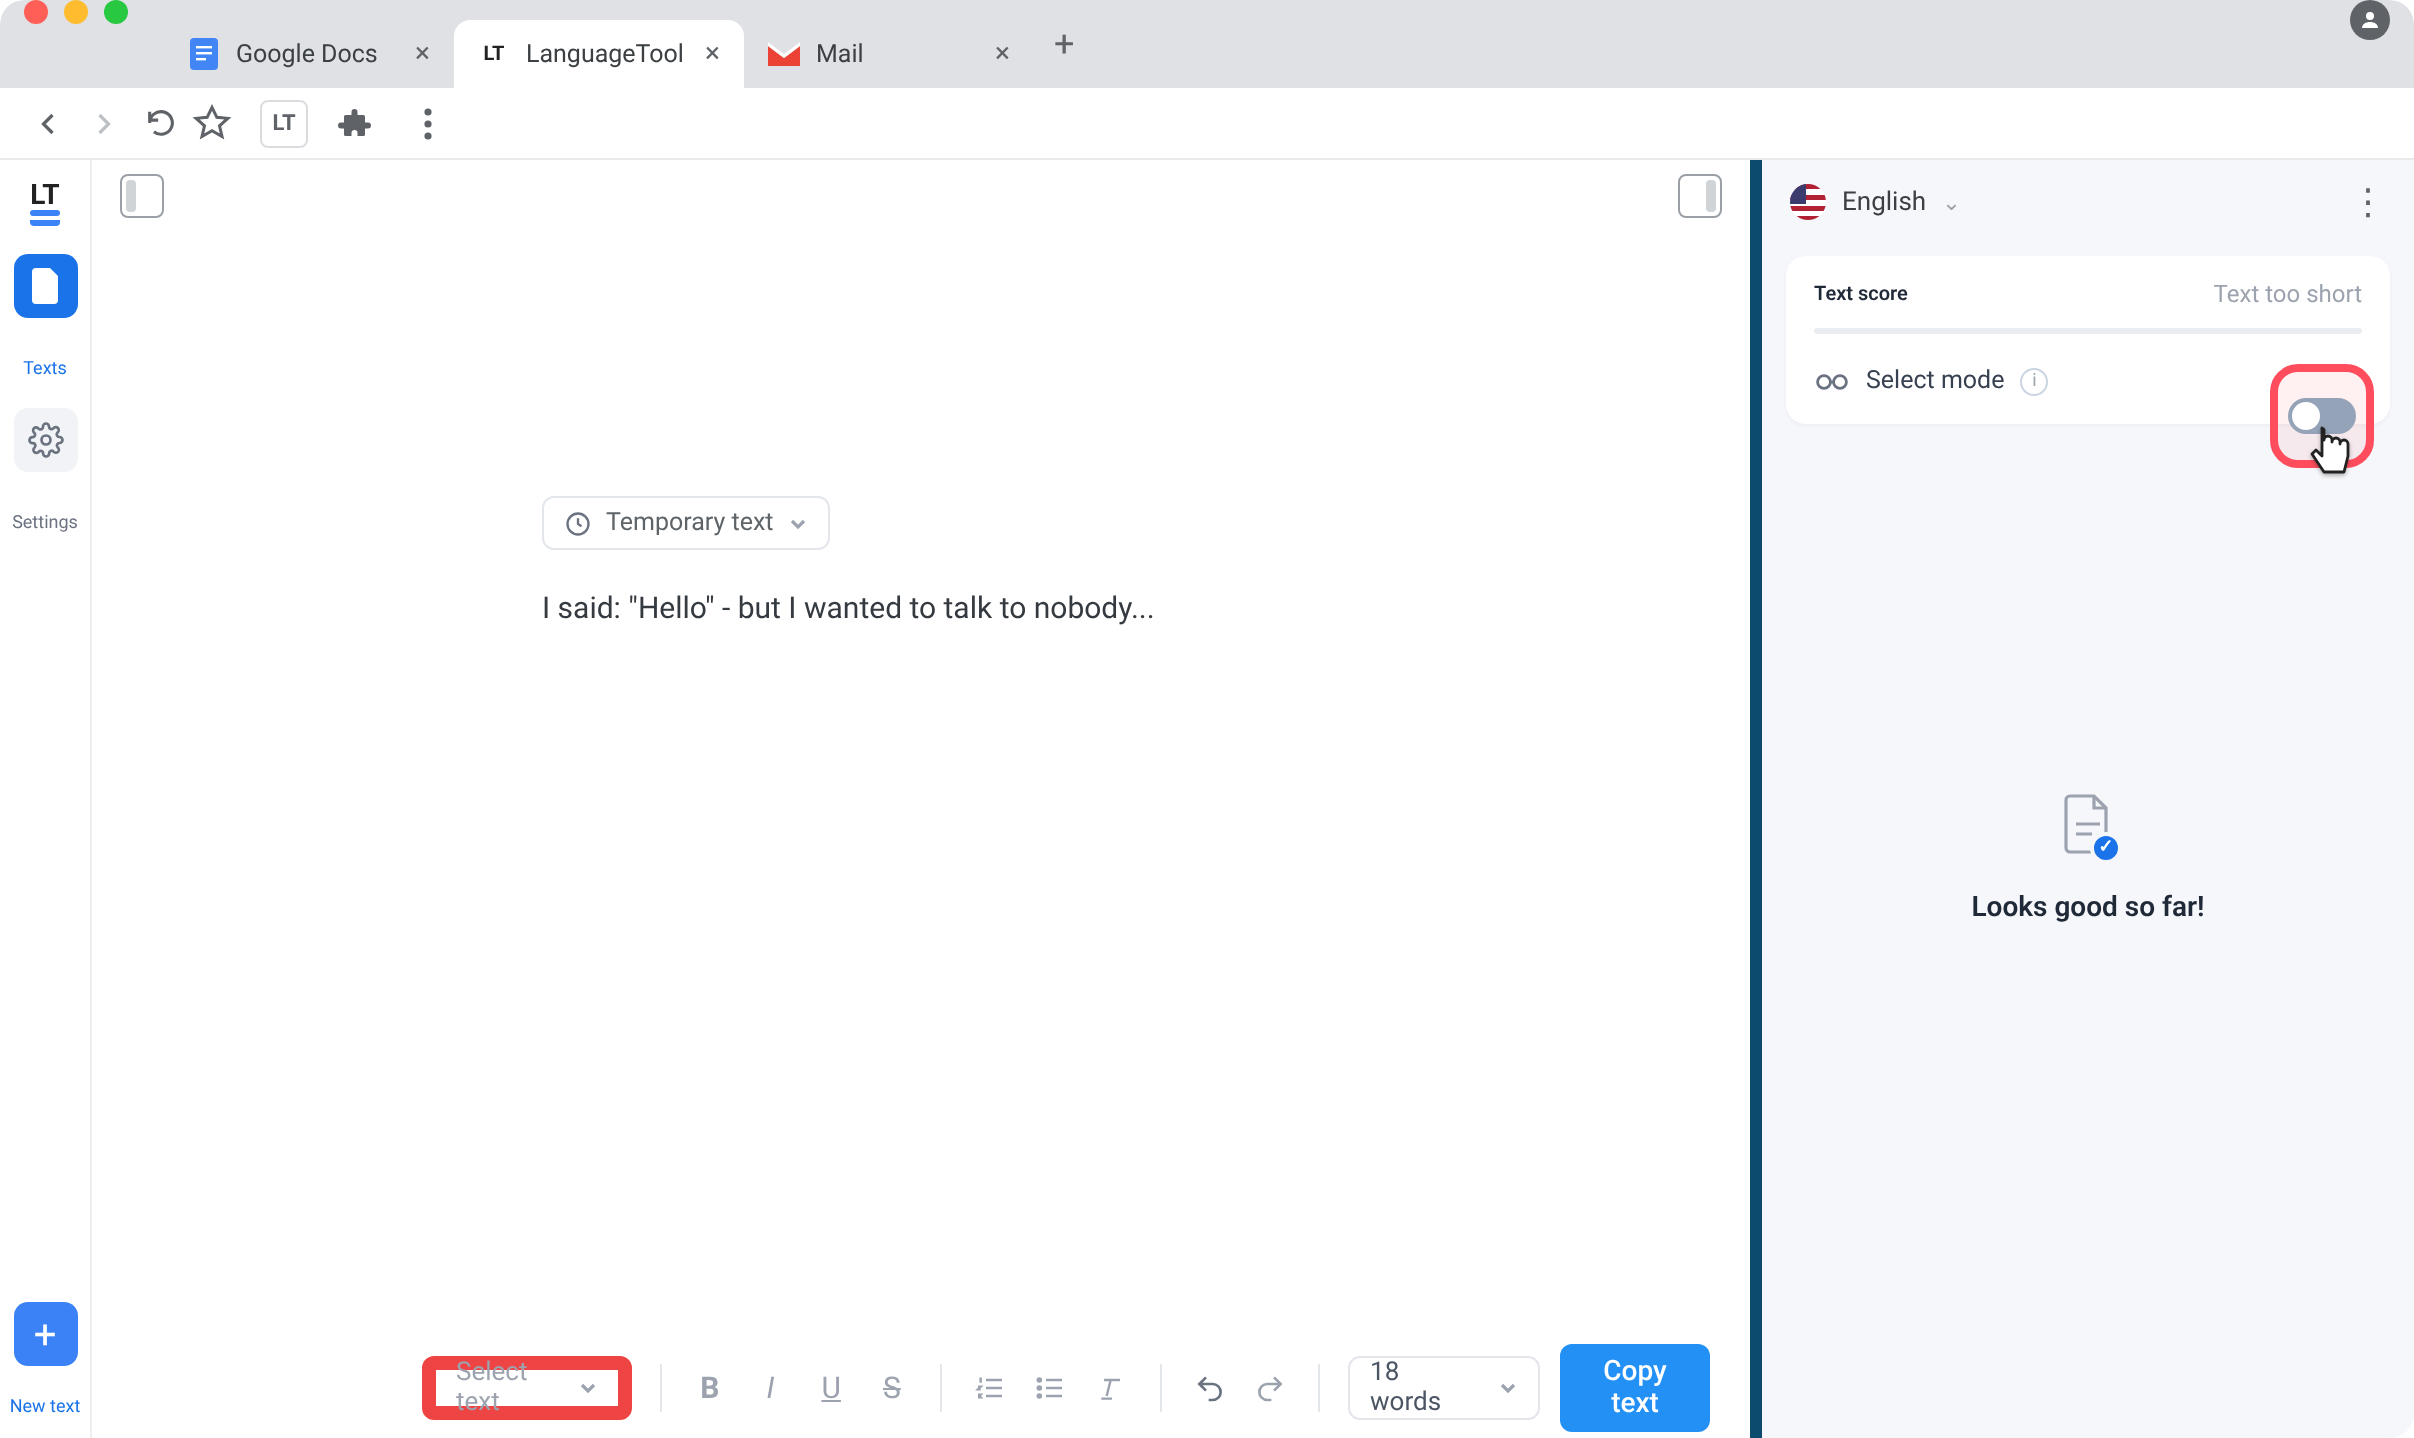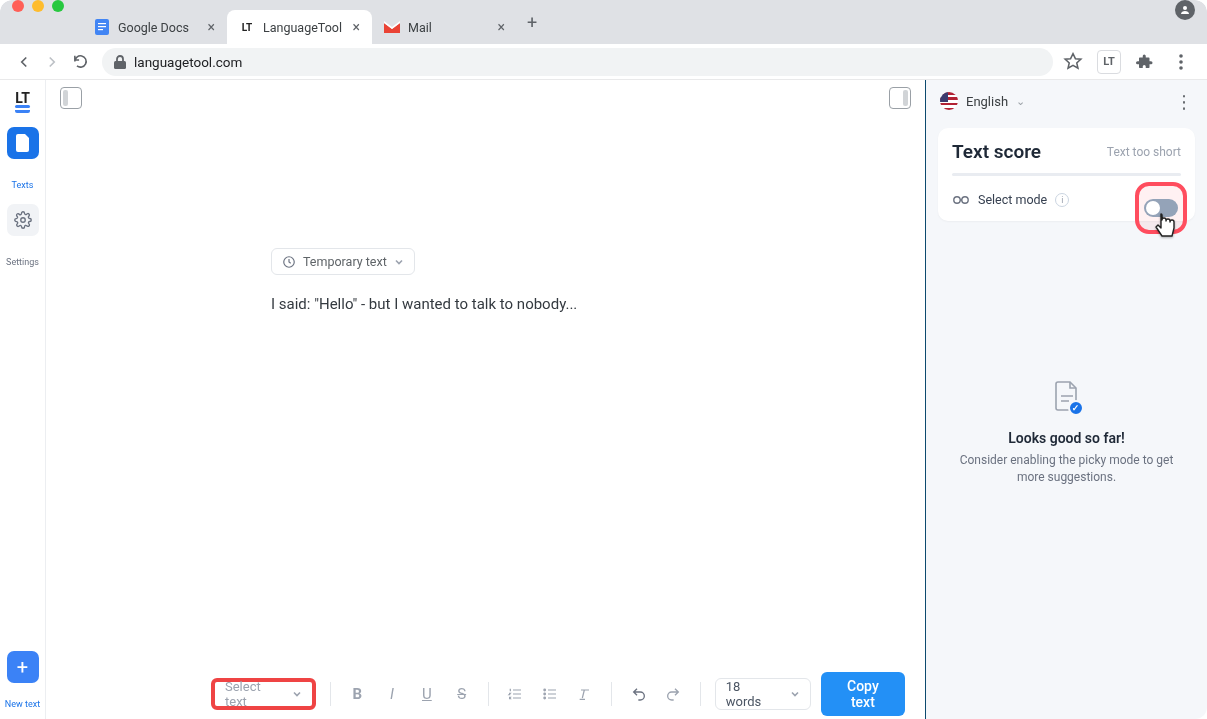--- a/index.html
+++ b/index.html
@@ -46,38 +46,38 @@
 
 .main-area { flex: 1; display: flex; flex-direction: column; position: relative; }
 .editor-header { height: 36px; display: flex; align-items: center; padding: 0 14px; justify-content: space-between; }
 .panel-toggle { width: 22px; height: 22px; border: 1.5px solid #9aa0a6; border-radius: 4px; position: relative; cursor: pointer; }
 .panel-toggle.left::before { content:''; position:absolute; left:2px; top:2px; bottom:2px; width:5px; background:#9aa0a6; border-radius:2px; opacity:.45; }
 .panel-toggle.right::before { content:''; position:absolute; right:2px; top:2px; bottom:2px; width:5px; background:#9aa0a6; border-radius:2px; opacity:.45; }
 .doc-chip { position: absolute; top: 168px; left: 225px; border: 1px solid #e3e6ea; border-radius: 6px; padding: 5px 10px; display: flex; align-items: center; gap: 7px; font-size: 12.5px; color: #5f6468; cursor: pointer; }
 .doc-text { position: absolute; top: 215px; left: 225px; font-size: 15px; color: #343a40; }
 
 .bottom-toolbar { position: absolute; bottom: 0; left: 0; right: 0; height: 50px; display: flex; align-items: center; padding: 0 20px 0 165px; gap: 10px; }
-.select-text { border: 4px solid #ef4444; border-radius: 6px; height: 32px; padding: 0 10px; display: flex; align-items: center; gap: 8px; font-size: 13px; color: #9ca3af; cursor: pointer; min-width: 105px; justify-content: space-between;}
+.select-text { border: 7px solid #ef4444; border-radius: 6px; height: 32px; padding: 0 10px; display: flex; align-items: center; gap: 8px; font-size: 13px; color: #9ca3af; cursor: pointer; min-width: 105px; justify-content: space-between;}
 .divider-v { width: 1px; height: 24px; background: #e3e6ea; margin: 0 4px; }
 .fmt-btn { width: 28px; height: 28px; display: flex; align-items: center; justify-content: center; color: #9ca3af; cursor: pointer; font-size: 15px; }
 .word-count { border: 1px solid #e3e6ea; border-radius: 6px; height: 32px; padding: 0 10px; display: flex; align-items: center; gap: 14px; font-size: 13px; color: #4b5563; cursor: pointer; min-width: 96px; justify-content:space-between;}
 .copy-btn { background: #2390f6; color: #fff; border-radius: 6px; height: 44px; padding: 0 16px; font-size: 14px; font-weight: 500; border: none; cursor: pointer; }
 
 
-.right-panel { width: 282px; background: #f5f7fa; border-left: 1px solid #0c4a6e; display: flex; flex-direction: column; position: relative; }
+.right-panel { width: 332px; background: #f5f7fa; border-left: 6px solid #0c4a6e; display: flex; flex-direction: column; position: relative; }
 .rp-header { height: 42px; display: flex; align-items: center; padding: 0 14px; gap: 8px; }
 .flag { width: 18px; height: 18px; border-radius: 50%; background: linear-gradient(#b22234 0 15%, #fff 15% 30%, #b22234 30% 45%, #fff 45% 60%, #b22234 60% 75%, #fff 75% 90%, #b22234 90% 100%); position: relative; overflow:hidden;}
 .flag::before{content:'';position:absolute;top:0;left:0;width:45%;height:55%;background:#3c3b6e;}
 .lang-lbl { font-size: 13px; color: #3c4043; }
 .chev { color: #9aa0a6; font-size: 11px; }
 .rp-menu { margin-left: auto; color: #5f6368; cursor: pointer; font-size: 18px; }
 
 .score-card { margin: 6px 12px; background: #fff; border-radius: 10px; padding: 12px 14px 14px; box-shadow: 0 1px 2px rgba(0,0,0,.04); position: relative; }
 .score-row1 { display: flex; justify-content: space-between; align-items: center; margin-bottom: 10px; }
-.score-title { font-size: 19px; font-weight: 600; color: #1f2937; }
+.score-title { font-size: 10px; font-weight: 600; color: #1f2937; }
 .score-status { font-size: 12px; color: #9ca3af; margin-left: 20px; }
 .score-bar { height: 3px; background: #e9ecf1; border-radius: 2px; margin-bottom: 16px; }
 .picky-row { display: flex; align-items: center; gap: 8px; font-size: 12.5px; color: #374151; }
 .glasses { color: #6b7280; }
 .info-ic { width: 14px; height: 14px; border: 1px solid #cbd5e1; border-radius: 50%; font-size: 9px; color: #9ca3af; display: flex; align-items: center; justify-content: center; }
 
 .toggle-highlight { position: absolute; right: 8px; top: 54px; width: 52px; height: 52px; border: 4px solid #ff4d5e; border-radius: 14px; display: flex; align-items: center; justify-content: center; background: rgba(255,77,94,.08); }
 .toggle { width: 34px; height: 18px; background: #94a3b8; border-radius: 10px; position: relative; }
 .toggle::before { content:''; position:absolute; left:2px; top:2px; width:14px; height:14px; background:#fff; border-radius:50%; }
 .cursor-hand { position: absolute; right: 4px; bottom: -12px; font-size: 26px; filter: drop-shadow(0 1px 1px rgba(0,0,0,.3)); }
@@ -146,29 +146,20 @@
   <div class="nav-btn disabled">
       <svg width="18" height="18" viewBox="0 0 24 24" fill="none" stroke="#bdc1c6" stroke-width="2.2">
         <path d="M9 6l6 6-6 6"></path>
       </svg>
     </div>
   <div class="nav-btn">
       <svg width="17" height="17" viewBox="0 0 24 24" fill="none" stroke="#5f6368" stroke-width="2.2">
         <path d="M4 12a8 8 0 1 1 3 6.2M4 4v6h6"></path>
       </svg>
     </div>
-  <div class="address">
-    <span class="lock-icon">
-        <svg width="12" height="14" viewBox="0 0 12 14" fill="#5f6368">
-          <rect y="6" width="12" height="8" rx="1.5"></rect>
-          <path d="M3 6V4a3 3 0 0 1 6 0v2" fill="none" stroke="#5f6368" stroke-width="1.8"></path>
-        </svg>
-      </span>
-    <span>languagetool.com</span>
-  </div>
   <div class="url-actions">
     <span class="act">
         <svg width="20" height="20" viewBox="0 0 24 24" fill="none" stroke="#5f6368" stroke-width="1.8">
           <path d="M12 2l2.9 6 6.6.6-5 4.5 1.5 6.4L12 16l-6 3.5 1.5-6.4-5-4.5 6.6-.6z"></path>
         </svg>
       </span>
     <span class="act" style="font-weight:700;font-size:11px;border:1px solid #dadce0;border-radius:4px;padding:2px 3px;">LT</span>
     <span class="act">
         <svg width="18" height="18" viewBox="0 0 24 24" fill="#5f6368">
           <path d="M20 11h-2V7a1 1 0 0 0-1-1h-4V4a2 2 0 1 0-4 0v2H5a1 1 0 0 0-1 1v4H2a2 2 0 1 0 0 4h2v4a1 1 0 0 0 1 1h4v-2a2 2 0 1 1 4 0v2h4a1 1 0 0 0 1-1v-4h2a2 2 0 1 0 0-4z"></path>
@@ -328,17 +319,16 @@
     <div class="empty-state">
       <div class="doc-icon">
         <svg width="26" height="32" viewBox="0 0 26 32" fill="none" stroke="#9ca3af" stroke-width="1.6">
             <path d="M4 2h12l6 6v20a2 2 0 0 1-2 2H4a2 2 0 0 1-2-2V4a2 2 0 0 1 2-2z"></path>
             <path d="M16 2v6h6"></path>
             <path d="M7 16h12M7 21h8"></path>
           </svg>
         <span class="check-badge">✓</span>
       </div>
       <div class="es-title">Looks good so far!</div>
-      <div class="es-sub">Consider enabling the picky mode to get more suggestions.</div>
     </div>
   </div>
 
 </div>
 
 </body></html>

